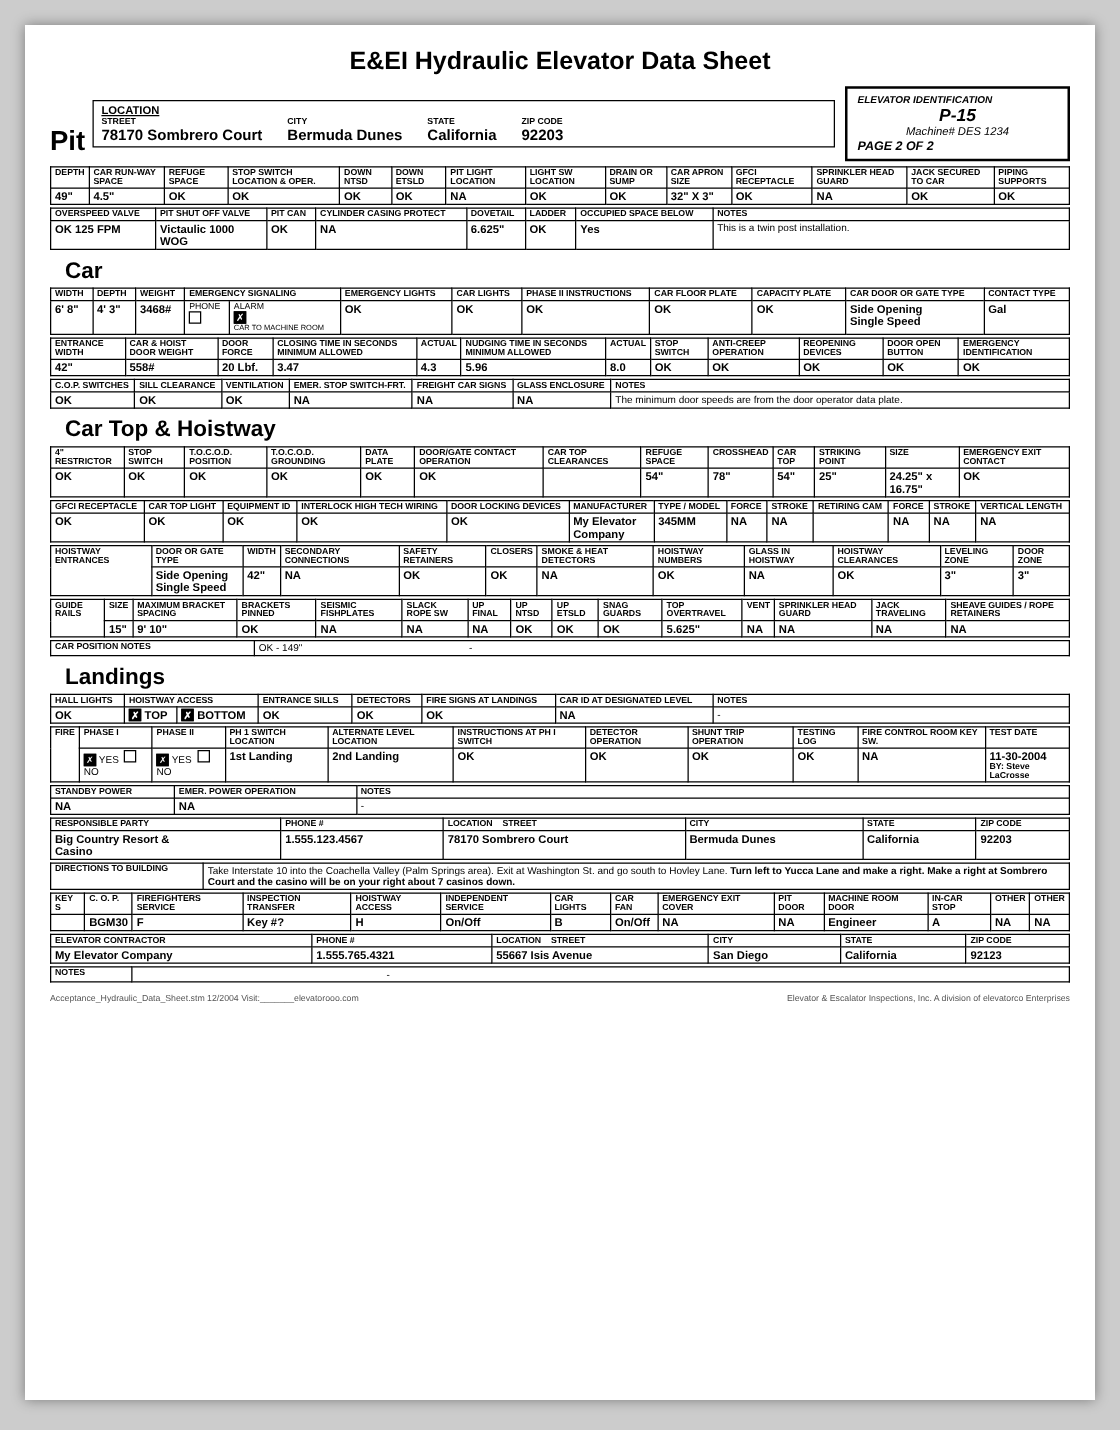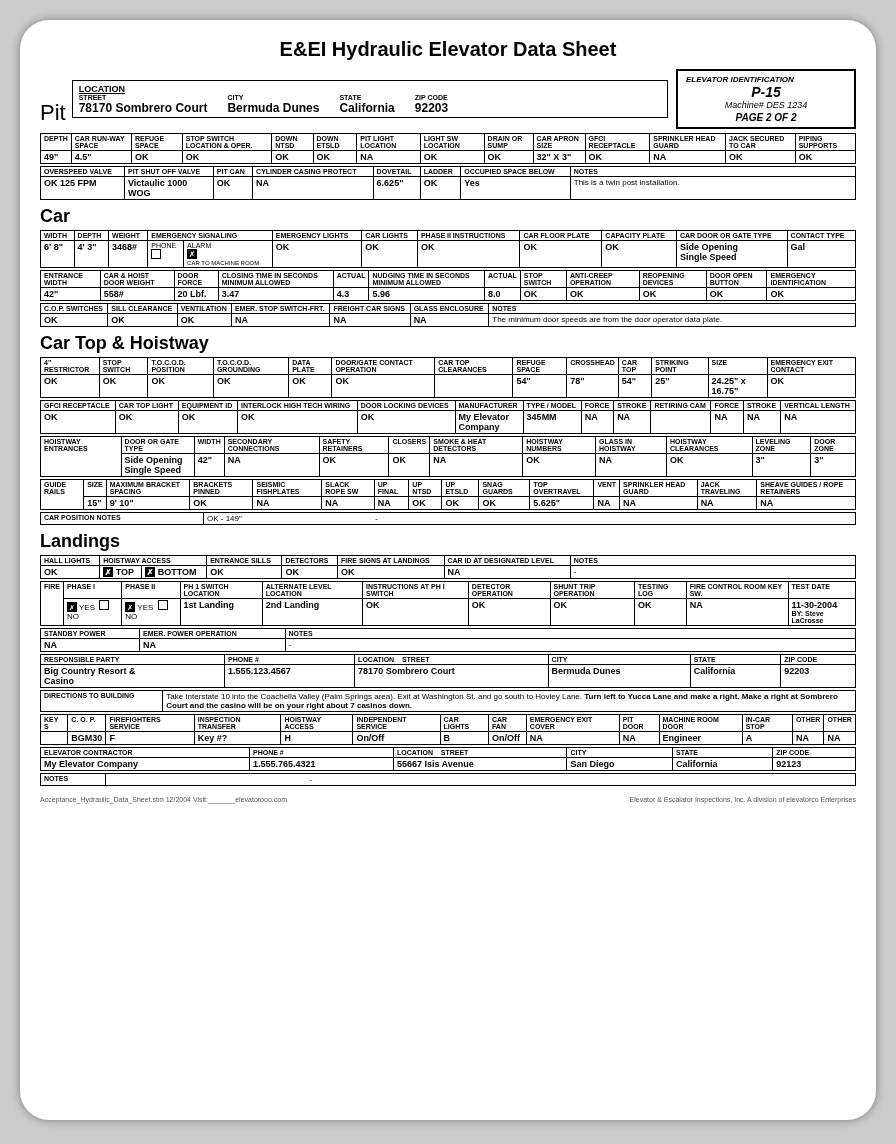--- a/index.html
+++ b/index.html
@@ -12,21 +12,20 @@
       font-family: Arial, sans-serif;
     }
     .page {
       background: white;
       width: 860px;
       min-height: 1100px;
       padding: 18px 20px;
       box-shadow: 0 0 10px rgba(0,0,0,0.4);
       font-size: 10px;
       color: #000;
-      border-radius: 29px;
     }
     .page-title {
       text-align: center;
       font-size: 20px;
       font-weight: bold;
       margin-bottom: 8px;
     }
     .header-row {
       display: flex;
       gap: 8px;
@@ -75,21 +74,20 @@
       font-weight: bold;
       text-align: center;
     }
     .elev-id-box .machine-line {
       font-size: 9px;
       text-align: center;
     }
     .elev-id-box .page-line {
       font-size: 10px;
       font-weight: bold;
-      text-align: center;
       margin-top: 2px;
     }
 
     
     .data-table {
       width: 100%;
       border-collapse: collapse;
       margin-bottom: 2px;
     }
     .data-table td, .data-table th {
@@ -103,21 +101,21 @@
       font-weight: bold;
       background: white;
     }
     .data-table .value-cell {
       font-size: 9px;
       font-weight: bold;
     }
     .section-title {
       font-size: 18px;
       font-weight: bold;
-      margin: 6px 0 3px 0;
+      margin: 6px 0 3px 12px;
     }
     .notes-cell {
       font-size: 8px;
     }
     .footer-row {
       display: flex;
       justify-content: space-between;
       font-size: 7px;
       margin-top: 10px;
       color: #555;
@@ -125,21 +123,21 @@
   </style>
 </head>
 <body>
 
 <div class="page">
 
   <div class="page-title">E&amp;EI Hydraulic Elevator Data Sheet</div>
 
   <div class="header-row">
     <div style="display:flex; align-items:center; gap:6px; flex:1;">
-      <span style="font-size:22px;font-weight:normal;margin-top:28px;">Pit</span>
+      <span style="font-size:22px;font-weight:bold;margin-top:28px;">Pit</span>
       <div class="location-box">
         <span class="loc-label">LOCATION</span>
         <div class="loc-fields">
           <div class="loc-field">
             <span>STREET</span>
             <span style="font-size:12px;font-weight:bold;">78170 Sombrero Court</span>
           </div>
           <div class="loc-field">
             <span>CITY</span>
             <span style="font-size:12px;font-weight:bold;">Bermuda Dunes</span>

